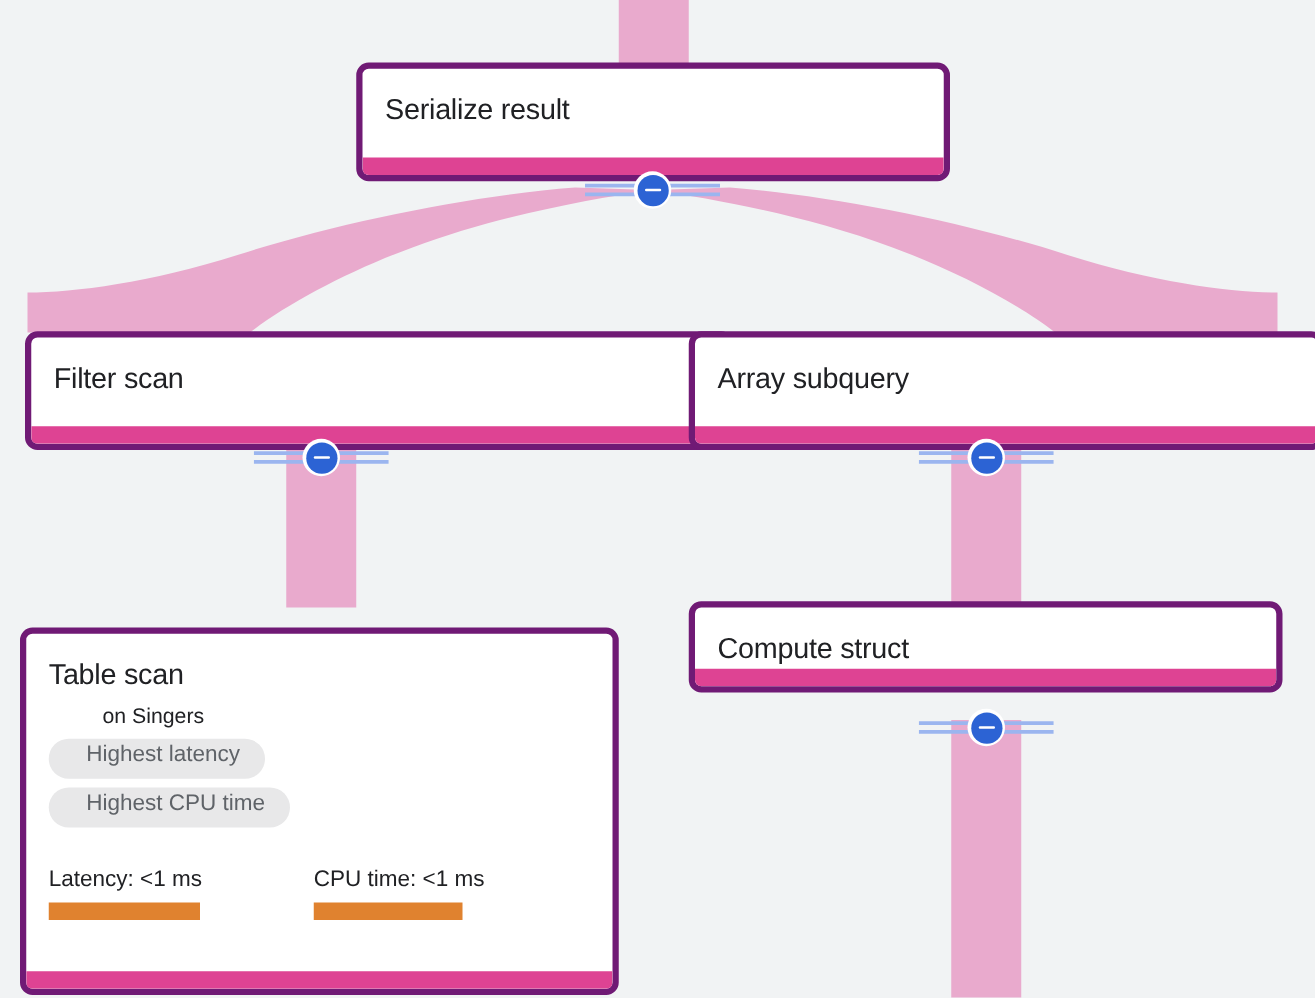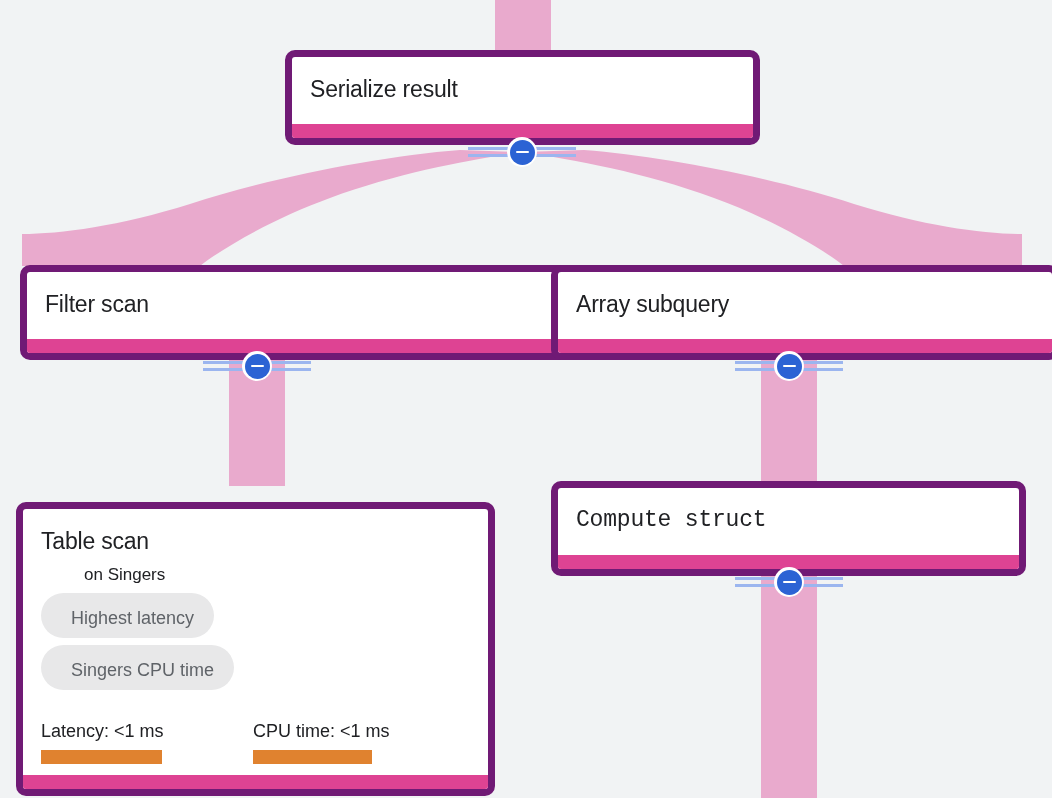--- a/index.html
+++ b/index.html
@@ -26,21 +26,21 @@
     left: 0; top: 0;
     width: 1052px;
     height: 798px;
     z-index: 1;
   }
 
   
   .node {
     position: absolute;
     background: #ffffff;
-    border: 7px solid #701a75;
+    border: 5px solid #701a75;
     border-radius: 10px;
     z-index: 3;
     overflow: hidden;
     display: flex;
     flex-direction: column;
   }
   .node-body {
     flex: 1 1 auto;
     padding: 18px 18px 4px 18px;
     min-height: 0;
@@ -65,21 +65,21 @@
   .badges {
     margin-top: 8px;
   }
   .badge {
     display: inline-block;
     background: #e8e8e9;
     color: #5f6368;
     border-radius: 999px;
     font-size: 18px;
     line-height: 1;
-    padding: 16px 20px 11px 30px;
+    padding: 3px 20px 11px 30px;
     margin-bottom: 7px;
     white-space: nowrap;
   }
 
   .metrics {
     margin-top: 24px;
     display: flex;
     gap: 0;
   }
   .metric {
@@ -205,41 +205,41 @@
     </div>
     <div class="node-footer"></div>
   </div>
 
   <div class="node" style="left:16px; top:502px; width:479px; height:294px;">
     <div class="node-body">
       <div class="node-title">Table scan</div>
       <div class="node-subtitle">on Singers</div>
       <div class="badges">
         <div><span class="badge">Highest latency</span></div>
-        <div><span class="badge">Singers CPU time</span></div>
+        <div><span class="badge">Highest CPU time</span></div>
       </div>
       <div class="metrics">
         <div class="metric">
           <div class="metric-label">Latency: &lt;1 ms</div>
           <div class="metric-bar-track">
             <div class="metric-bar" style="width:57%;"></div>
           </div>
         </div>
         <div class="metric">
           <div class="metric-label">CPU time: &lt;1 ms</div>
           <div class="metric-bar-track">
             <div class="metric-bar" style="width:56%;"></div>
           </div>
         </div>
       </div>
     </div>
     <div class="node-footer"></div>
   </div>
 
-  <div class="node" style="left:551px; top:481px; width:475px; height:95px;font-family:Liberation Mono, monospace;">
+  <div class="node" style="left:551px; top:481px; width:475px; height:73px;">
     <div class="node-body">
       <div class="node-title">Compute struct</div>
     </div>
     <div class="node-footer"></div>
   </div>
 
   <div class="toggle" style="left:468px; top:137px;">
     <svg class="rails" viewBox="0 0 108 30" xmlns="http://www.w3.org/2000/svg">
       <rect x="0" y="10" width="108" height="3" fill="#9bb5ef"></rect>
       <rect x="0" y="17" width="108" height="3" fill="#9bb5ef"></rect>

